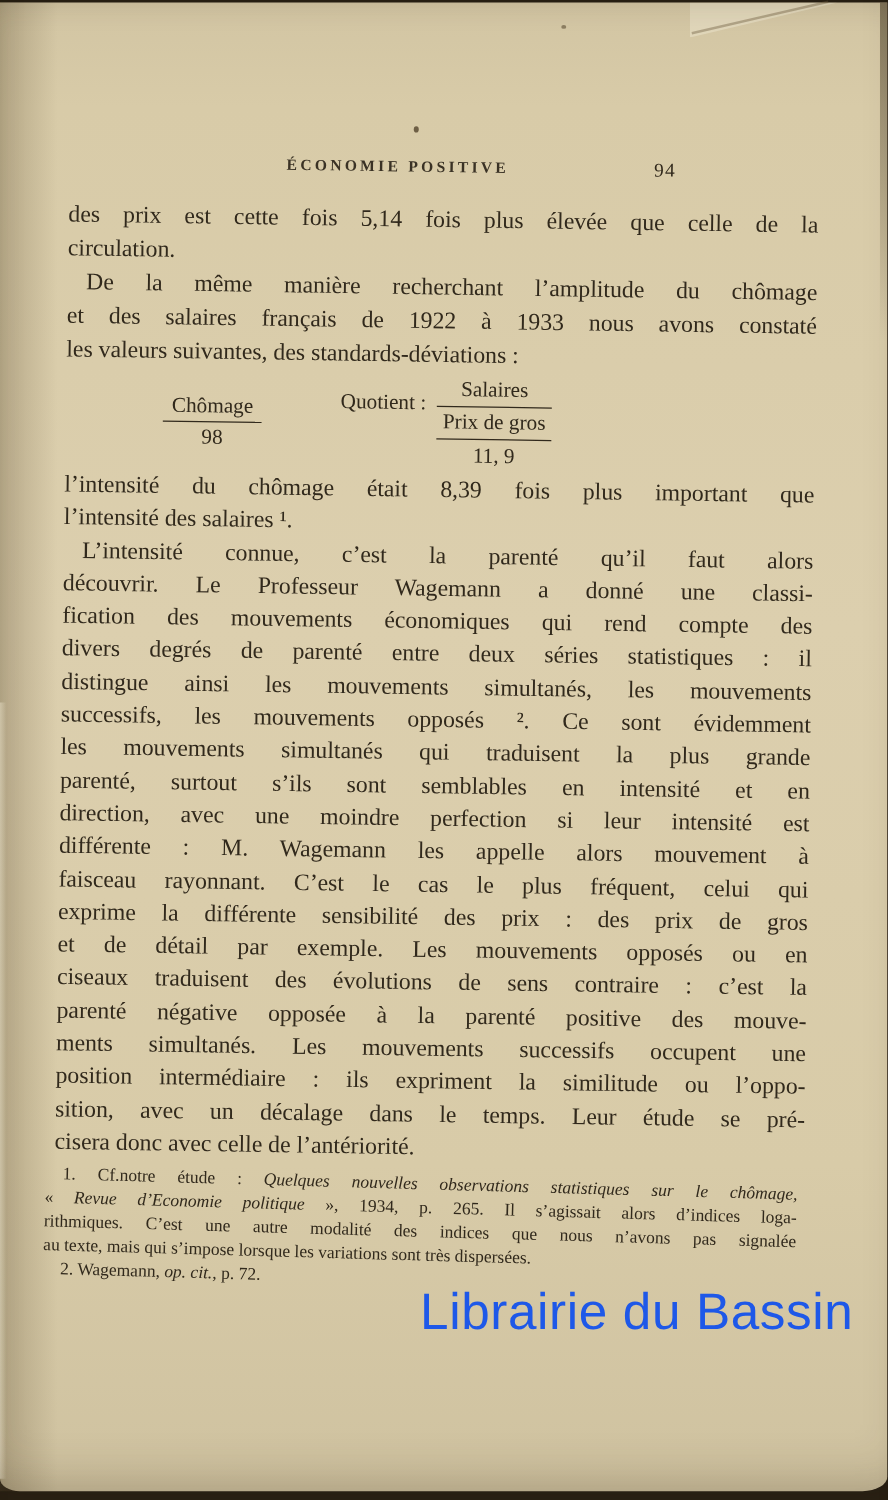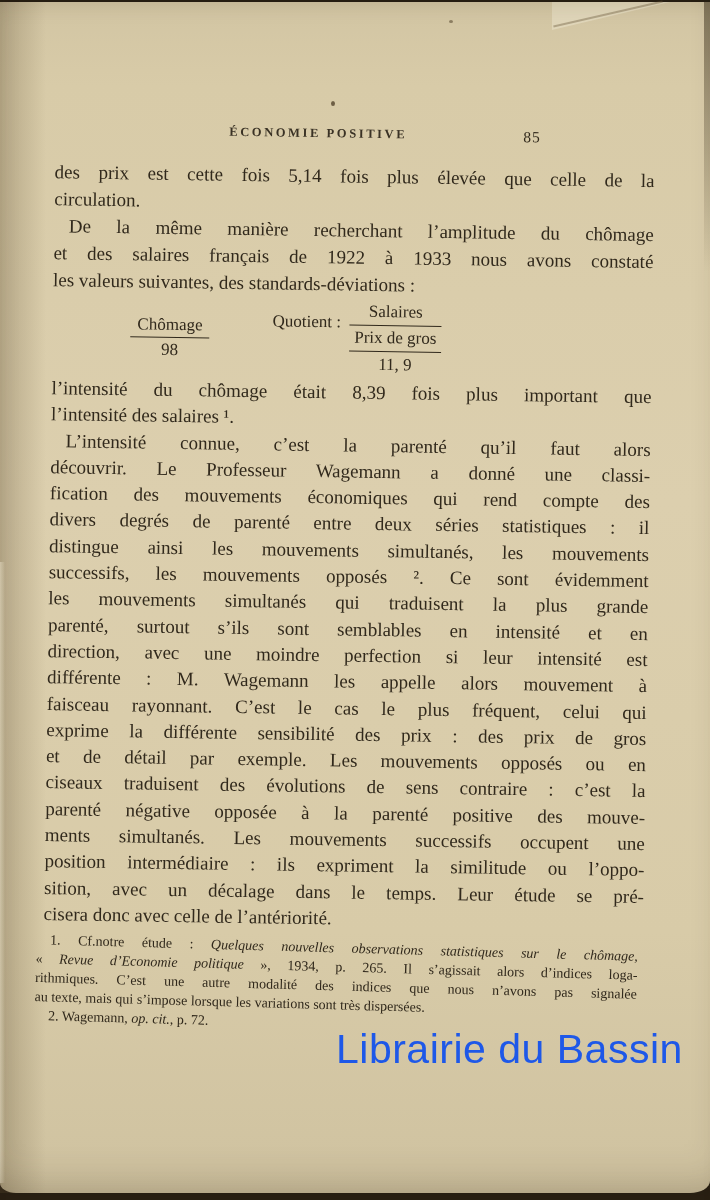--- a/index.html
+++ b/index.html
@@ -82,21 +82,21 @@
   <div class="gutter-shadow"></div>
   <div class="left-highlight"></div>
   <div class="right-dark"></div>
   <div class="corner-light"></div>
   <div class="corner-line"></div>
   <div class="speck s1"></div>
   <div class="speck s2"></div>
 
   <div class="tilt">
     <div class="running-title">ÉCONOMIE POSITIVE</div>
-    <div class="page-number">85</div>
+    <div class="page-number">94</div>
 
     <div class="bodyblock" id="body1">
         <div class="bl just">des prix est cette fois 5,14 fois plus élevée que celle de la</div>
         <div class="bl">circulation.</div>
         <div class="bl just ind">De la même manière recherchant l’amplitude du chômage</div>
         <div class="bl just">et des salaires français de 1922 à 1933 nous avons constaté</div>
         <div class="bl">les valeurs suivantes, des standards-déviations :</div>
       </div>
 
     <div class="formula">

